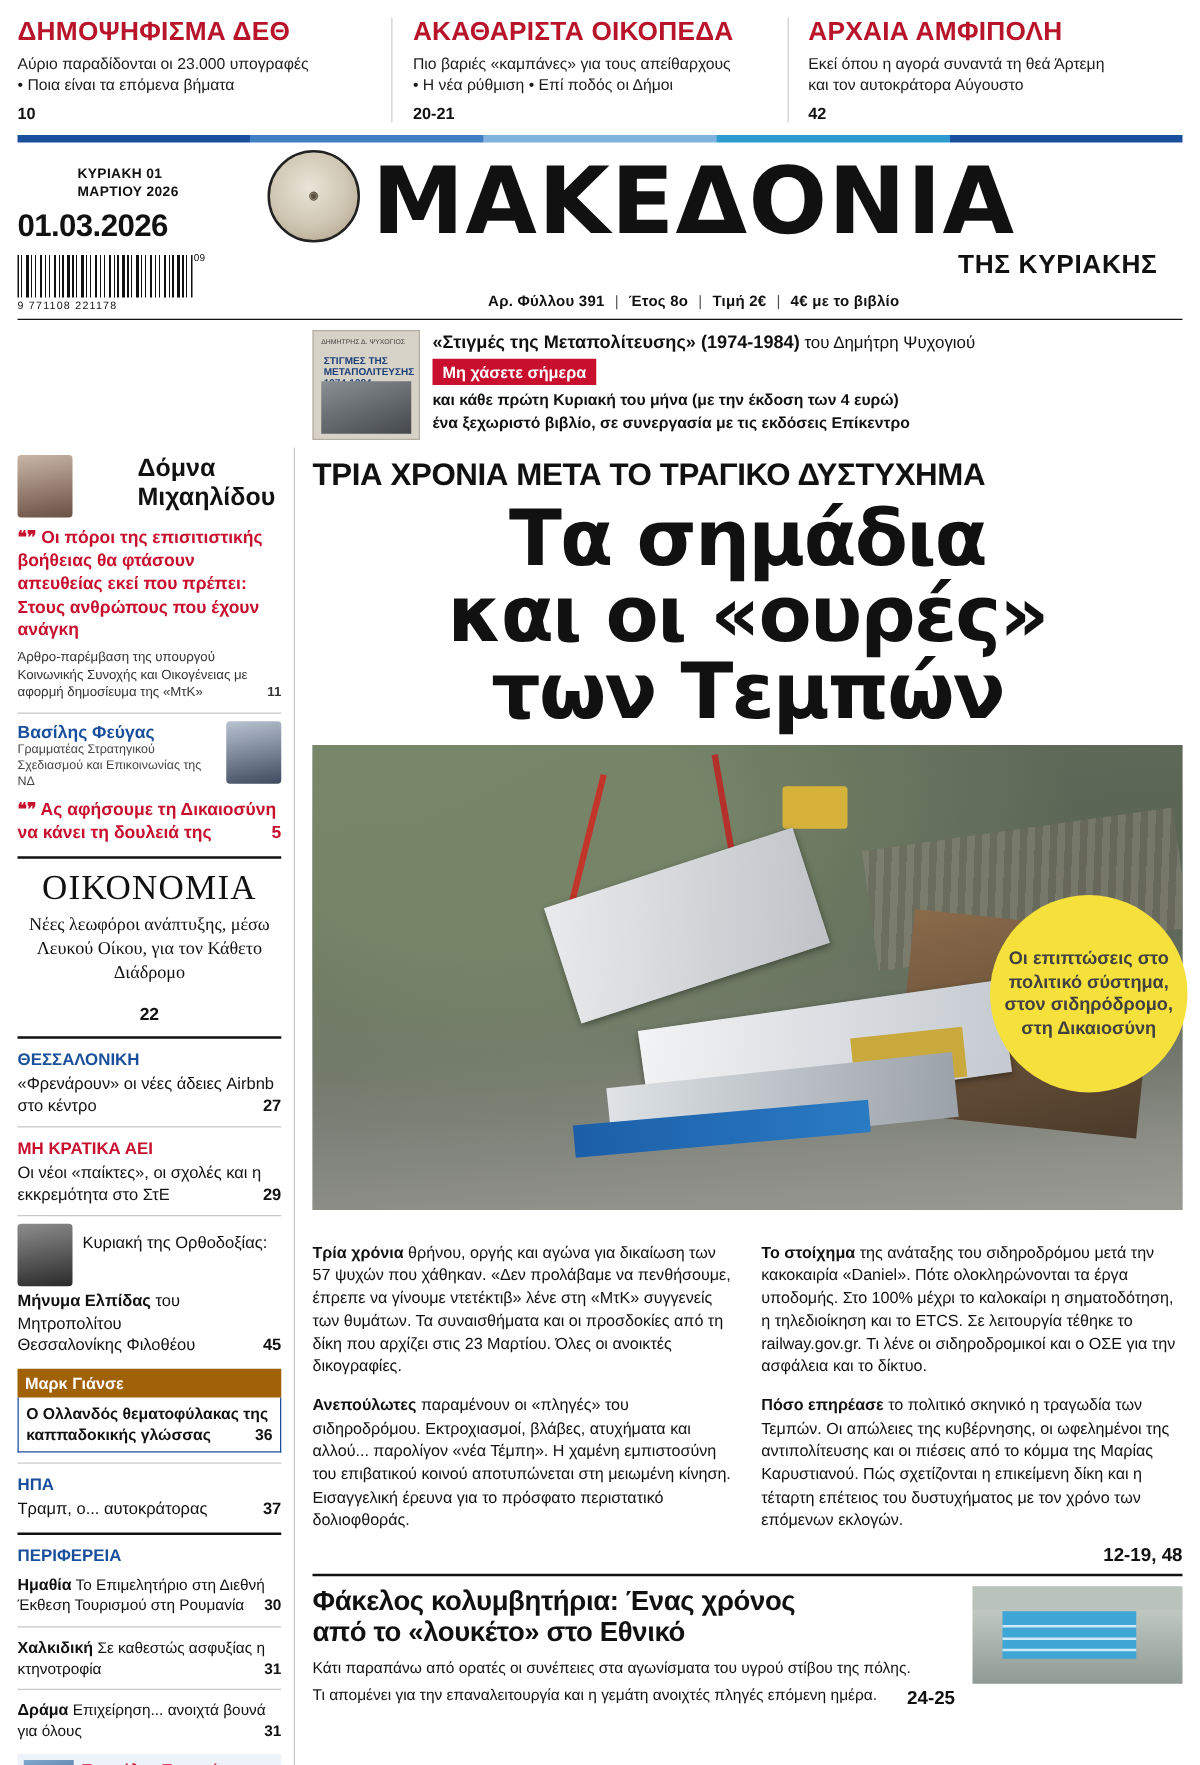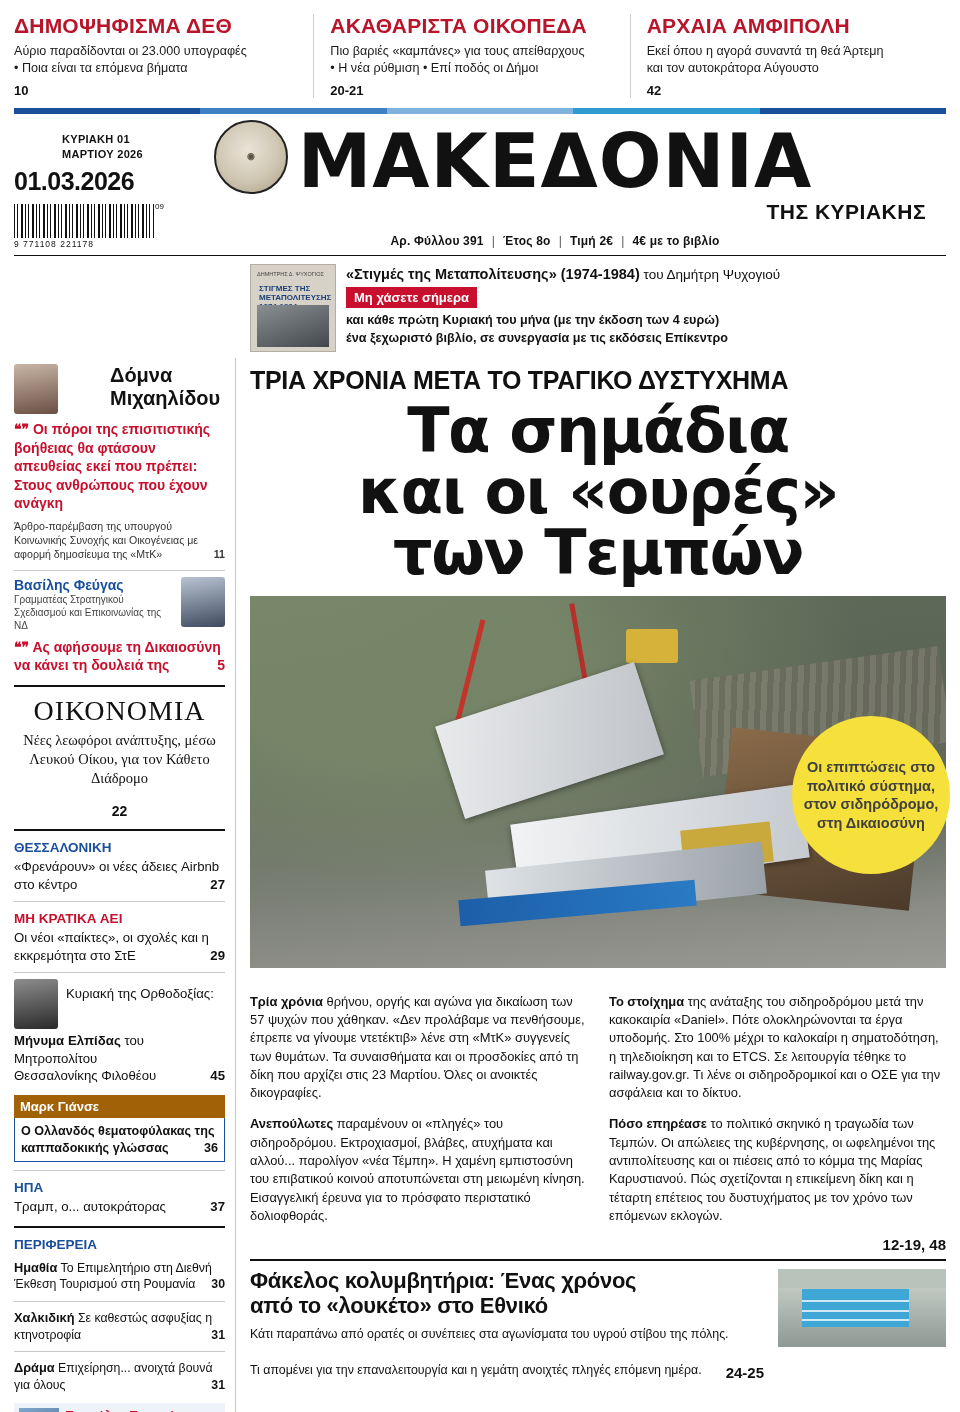--- a/index.html
+++ b/index.html
@@ -413,21 +413,21 @@
         </div>
       </div>
 
       <div class="bottom-rule"></div>
 
       <div class="bottom">
         <div class="bottom-text">
           <div class="bottom-title">Φάκελος κολυμβητήρια: Ένας χρόνος</div>
           <div class="bottom-title">από το «λουκέτο» στο Εθνικό</div>
           <div class="bottom-body">Κάτι παραπάνω από ορατές οι συνέπειες στα αγωνίσματα του υγρού στίβου της πόλης.</div>
-          <div class="bottom-body" style="margin-top:18px">
+          <div class="bottom-body" style="margin-top:4px">
             <span>Τι απομένει για την επαναλειτουργία και η γεμάτη ανοιχτές πληγές επόμενη ημέρα.</span>
             <span class="bottom-pages">24-25</span>
           </div>
         </div>
         <div class="bottom-img">
           <div class="bi-roof"></div>
           <div class="bi-pool"></div>
           <div class="bi-lane" style="top:40%"></div>
           <div class="bi-lane" style="top:52%"></div>
           <div class="bi-lane" style="top:64%"></div>

